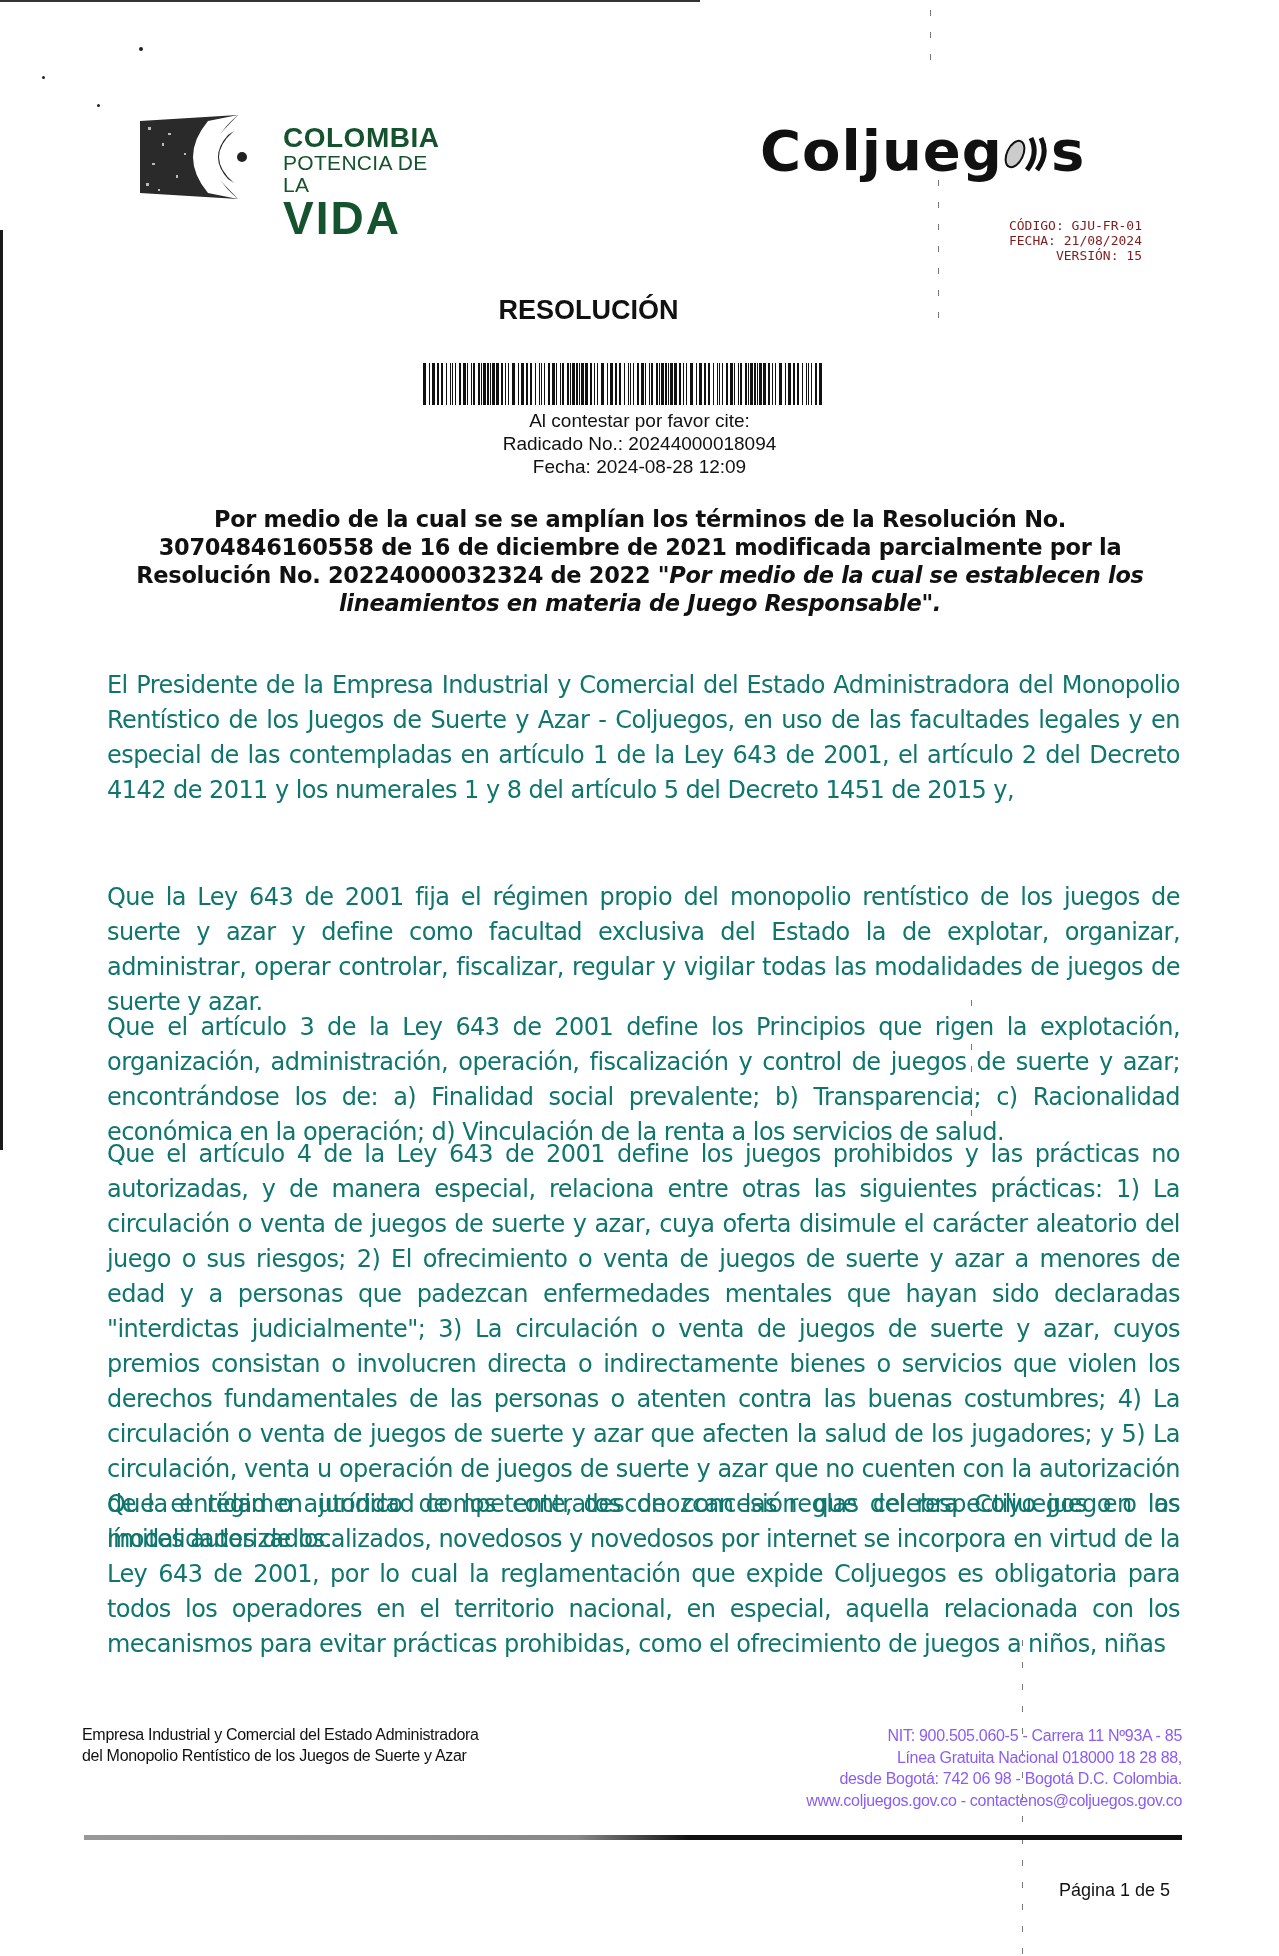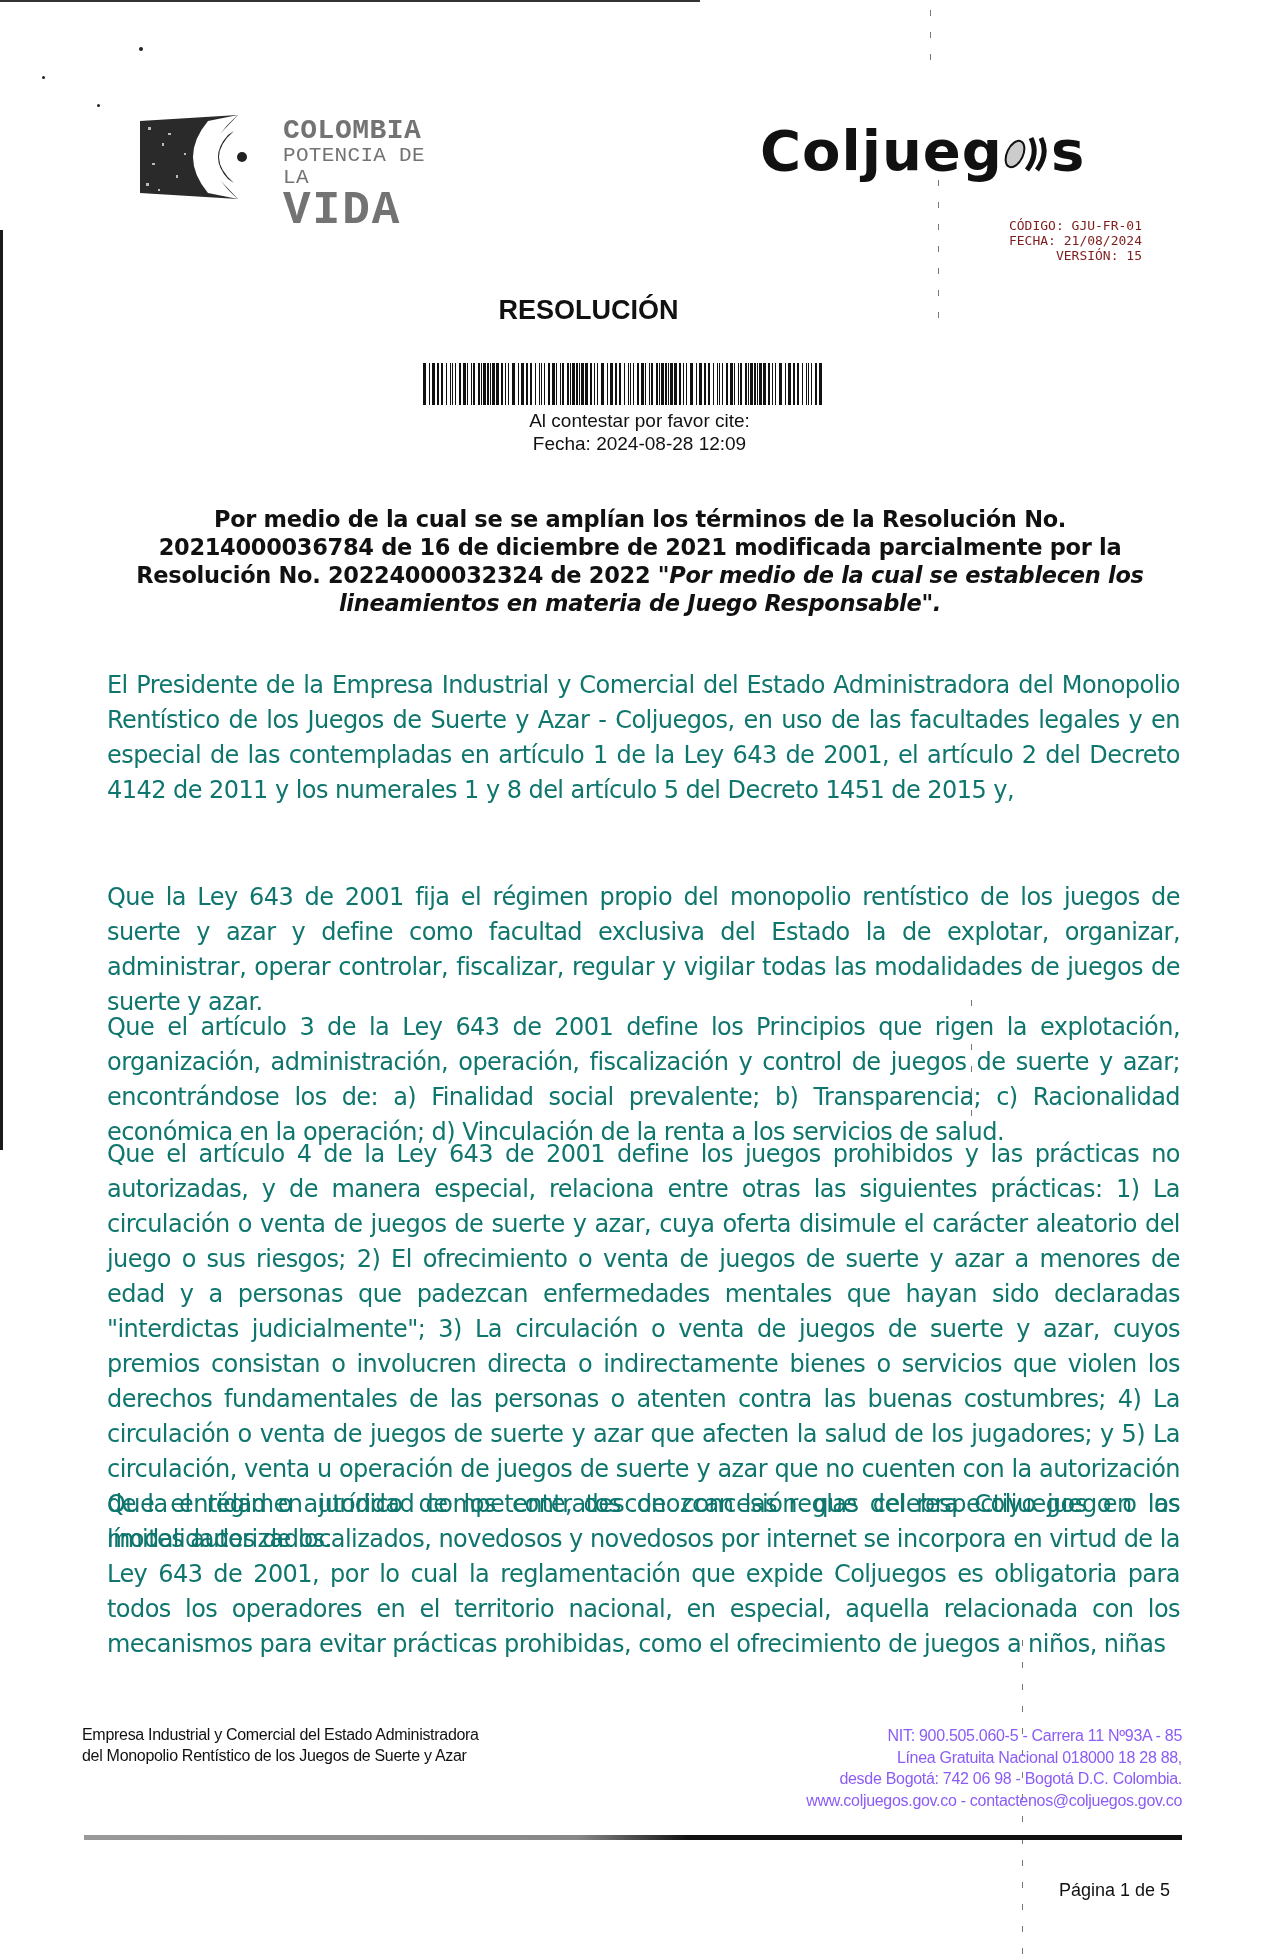--- a/index.html
+++ b/index.html
@@ -5,21 +5,21 @@
   html, body { margin: 0; padding: 0; background: #ffffff; }
   body { width: 1279px; height: 1956px; position: relative; overflow: hidden; color: #111; }
   .page { position: absolute; left: 0; top: 0; width: 1279px; height: 1956px; background: #fff; }
   .scan-top { position: absolute; left: 0; top: 0; width: 700px; height: 2px; background: #333; }
   .scan-left { position: absolute; left: 0; top: 230px; width: 3px; height: 920px; background: #1a1a1a; }
   .speck { position: absolute; background: #222; border-radius: 50%; }
 
   
   .logo-colombia { position: absolute; left: 138px; top: 108px; width: 320px; height: 95px; }
   .logo-emblem { position: absolute; left: 0; top: 5px; width: 110px; height: 88px; }
-  .logo-text { position: absolute; left: 145px; top: 9px; font-family: Liberation Mono, monospace; color: #737373; }
+  .logo-text { position: absolute; left: 145px; top: 16px; font-family: Liberation Sans, sans-serif; color: #14532d; }
   .logo-l1 { font-size: 28px; font-weight: bold; letter-spacing: 0.5px; line-height: 28px; }
   .logo-l2 { font-size: 21px; line-height: 22px; letter-spacing: 0.3px; }
   .logo-l3 { font-size: 46px; font-weight: bold; line-height: 44px; letter-spacing: 2px; }
 
   .logo-coljuegos { position: absolute; left: 760px; top: 118px; font-family: "DejaVu Sans", sans-serif; font-weight: bold; font-size: 56px; letter-spacing: 1px; color: #111; white-space: nowrap; text-align: right; }
   .logo-coljuegos .waves { display: inline-block; width: 48px; height: 40px; vertical-align: -4px; }
 
   .doc-meta { position: absolute; right: 137px; top: 218px; text-align: right; font-family: "DejaVu Sans Mono", monospace; font-size: 13px; line-height: 15px; color: #7f1d1d; }
 
   .doc-type { position: absolute; left: 0; width: 1177px; top: 295px; text-align: center; font-family: "Liberation Sans", sans-serif; font-weight: bold; font-size: 27px; }
@@ -205,25 +205,26 @@
       <rect x="379" y="0" width="1" height="42" fill="#111"></rect>
       <rect x="383" y="0" width="1" height="42" fill="#111"></rect>
       <rect x="385" y="0" width="1" height="42" fill="#111"></rect>
       <rect x="388" y="0" width="1" height="42" fill="#111"></rect>
       <rect x="392" y="0" width="2" height="42" fill="#111"></rect>
       <rect x="396" y="0" width="3" height="42" fill="#111"></rect>
     </svg>
 
   <div class="radicado">
     <div>Al contestar por favor cite:</div>
+    <div>Radicado No.: 20244000018094</div>
     <div>Fecha: 2024-08-28 12:09</div>
   </div>
 
   <div class="subject">
-    <span>Por medio de la cual se se amplían los términos de la Resolución No. 20214000036784 de 16 de diciembre de 2021 modificada parcialmente por la Resolución No. 20224000032324 de 2022 </span><span class="ital">"Por medio de la cual se establecen los lineamientos en materia de Juego Responsable".</span>
+    <span>Por medio de la cual se se amplían los términos de la Resolución No. 30704846160558 de 16 de diciembre de 2021 modificada parcialmente por la Resolución No. 20224000032324 de 2022 </span><span class="ital">"Por medio de la cual se establecen los lineamientos en materia de Juego Responsable".</span>
   </div>
 
   <div class="body-text p-intro">El Presidente de la Empresa Industrial y Comercial del Estado Administradora del Monopolio Rentístico de los Juegos de Suerte y Azar - Coljuegos, en uso de las facultades legales y en especial de las contempladas en artículo 1 de la Ley 643 de 2001, el artículo 2 del Decreto 4142 de 2011 y los numerales 1 y 8 del artículo 5 del Decreto 1451 de 2015 y,</div>
 
 
   <div class="body-text p1">Que la Ley 643 de 2001 fija el régimen propio del monopolio rentístico de los juegos de suerte y azar y define como facultad exclusiva del Estado la de explotar, organizar, administrar, operar controlar, fiscalizar, regular y vigilar todas las modalidades de juegos de suerte y azar.</div>
   <div class="body-text p2">Que el artículo 3 de la Ley 643 de 2001 define los Principios que rigen la explotación, organización, administración, operación, fiscalización y control de juegos de suerte y azar; encontrándose los de: a) Finalidad social prevalente; b) Transparencia; c) Racionalidad económica en la operación; d) Vinculación de la renta a los servicios de salud.</div>
   <div class="body-text p3">Que el artículo 4 de la Ley 643 de 2001 define los juegos prohibidos y las prácticas no autorizadas, y de manera especial, relaciona entre otras las siguientes prácticas: 1) La circulación o venta de juegos de suerte y azar, cuya oferta disimule el carácter aleatorio del juego o sus riesgos; 2) El ofrecimiento o venta de juegos de suerte y azar a menores de edad y a personas que padezcan enfermedades mentales que hayan sido declaradas "interdictas judicialmente"; 3) La circulación o venta de juegos de suerte y azar, cuyos premios consistan o involucren directa o indirectamente bienes o servicios que violen los derechos fundamentales de las personas o atenten contra las buenas costumbres; 4) La circulación o venta de juegos de suerte y azar que afecten la salud de los jugadores; y 5) La circulación, venta u operación de juegos de suerte y azar que no cuenten con la autorización de la entidad o autoridad competente, desconozcan las reglas del respectivo juego o los límites autorizados.</div>
   <div class="body-text p4">Que el régimen jurídico de los contratos de concesión que celebra Coljuegos en las modalidades de localizados, novedosos y novedosos por internet se incorpora en virtud de la Ley 643 de 2001, por lo cual la reglamentación que expide Coljuegos es obligatoria para todos los operadores en el territorio nacional, en especial, aquella relacionada con los mecanismos para evitar prácticas prohibidas, como el ofrecimiento de juegos a niños, niñas</div>
 

